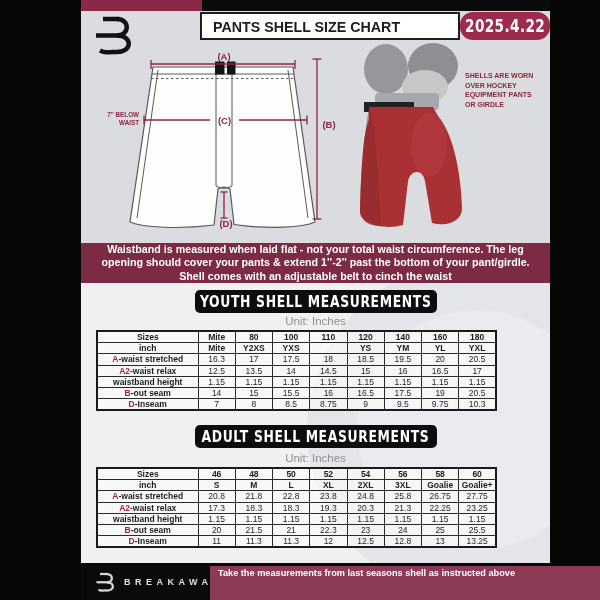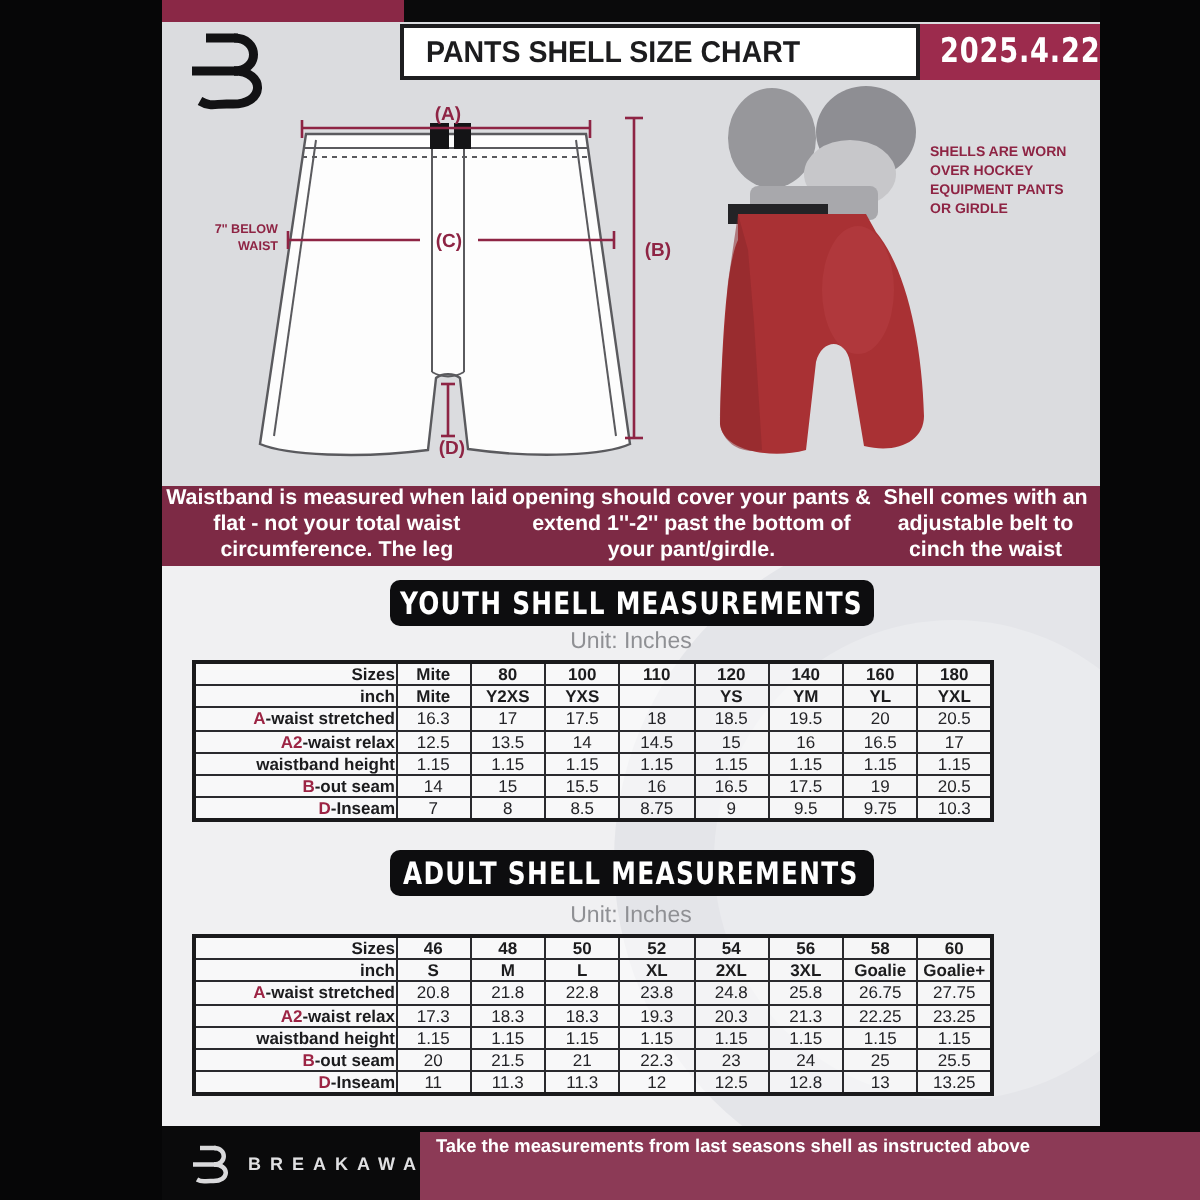--- a/index.html
+++ b/index.html
@@ -5,41 +5,41 @@
   html,body{margin:0;padding:0;width:600px;height:600px;background:#060607;overflow:hidden;
             font-family:"Liberation Sans",sans-serif;position:relative;}
   .content{position:absolute;left:81px;top:0;width:469px;height:600px;background:#dbdcdf;}
   .topbar-maroon{position:absolute;left:0;top:0;width:121px;height:11px;background:#8a2846;}
   .topbar-black{position:absolute;left:121px;top:0;width:348px;height:11px;background:#0a0a0b;}
   .logo{position:absolute;left:12px;top:15px;width:44px;height:40px;}
   .titlebox{position:absolute;left:119px;top:12px;width:260px;height:28px;background:#ffffff;
             border:2px solid #1d1d1f;box-sizing:border-box;display:flex;align-items:center;padding-left:11px;}
   .titlebox span{font-size:15px;font-weight:700;color:#1c1c1e;transform:scaleX(.95);transform-origin:left center;white-space:nowrap;}
   .datebox{position:absolute;left:379px;top:12px;width:90px;height:28px;background:#9c2b4d;
-           display:flex;align-items:center;}
+           display:flex;align-items:center;justify-content:center;border-radius:13px;}
   .datebox span{font-size:17px;font-weight:800;color:#fff;letter-spacing:.5px;transform:scaleX(.8);font-family:"DejaVu Sans",sans-serif;}
   .diagram{position:absolute;left:0;top:41px;width:469px;height:202px;}
   .notice{position:absolute;left:0;top:243px;width:469px;height:40px;background:#7d2a45;color:#fff;
-          display:flex;flex-direction:row;justify-content:center;text-align:center;
+          display:flex;flex-direction:column;justify-content:center;text-align:center;
           font-size:10.7px;font-weight:700;line-height:13.2px;}
   .tables{position:absolute;left:0;top:283px;width:469px;height:280px;background:#f0f0f2;overflow:hidden;}
   .wm{position:absolute;border-radius:50%;background:#e4e5e9;}
   .wm2{position:absolute;border-radius:50%;background:#eaebee;}
   .band{position:absolute;left:50%;transform:translateX(-50%);background:#0d0d0f;border-radius:5px;
         width:242px;height:23px;display:flex;align-items:center;justify-content:center;}
   .band span{color:#fff;font-size:15.5px;font-weight:800;letter-spacing:.8px;transform:scaleX(.8);
              white-space:nowrap;font-family:"DejaVu Sans",sans-serif;}
   .unit{position:absolute;left:0;width:100%;text-align:center;font-size:11.5px;color:#8f9094;}
   table{border-collapse:collapse;position:absolute;left:15px;table-layout:fixed;width:399px;
         border:2px solid #1a1a1c;}
   td{border:1px solid #2a2a2e;border-top-width:1.5px;border-bottom-width:1.5px;height:10.2px;
      text-align:center;font-size:8.5px;color:#242428;background:rgba(255,255,255,.55);
      padding:0;vertical-align:middle;overflow:hidden;white-space:nowrap;}
   td.hdr{font-weight:700;color:#1c1c1e;}
-  td.lbl{font-weight:700;color:#1c1c1e;text-align:right;}
+  td.lbl{font-weight:700;color:#1c1c1e;}
   .pfx{color:#9c2444;font-weight:700;}
   .footer{position:absolute;left:0;top:563px;width:469px;height:37px;background:#0a0a0b;}
   .brand{position:absolute;left:14px;top:9px;display:flex;align-items:center;gap:7px;}
   .brand-word{color:#e0e0e2;font-size:9px;font-weight:700;letter-spacing:4.5px;white-space:nowrap;}
   .footnote{position:absolute;left:129px;top:3px;width:394px;height:34px;background:#8c3a56;
             color:#fff;font-size:9.2px;font-weight:700;line-height:10.9px;
             padding:2px 0 12px 8px;box-sizing:border-box;white-space:nowrap;overflow:hidden;}
   svg text{font-family:"Liberation Sans",sans-serif;}
 </style>
 </head>

